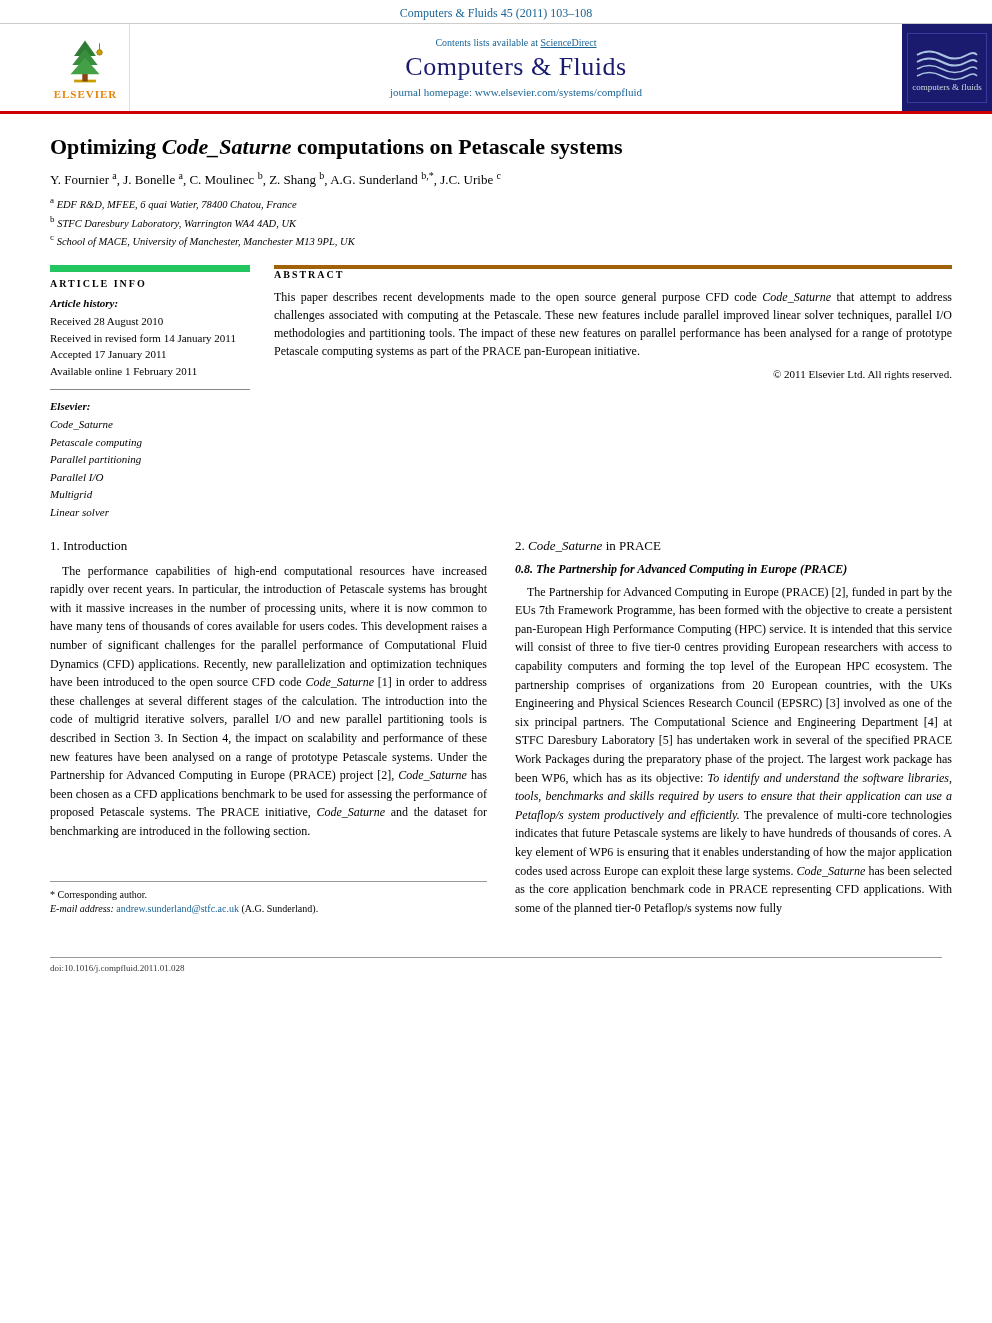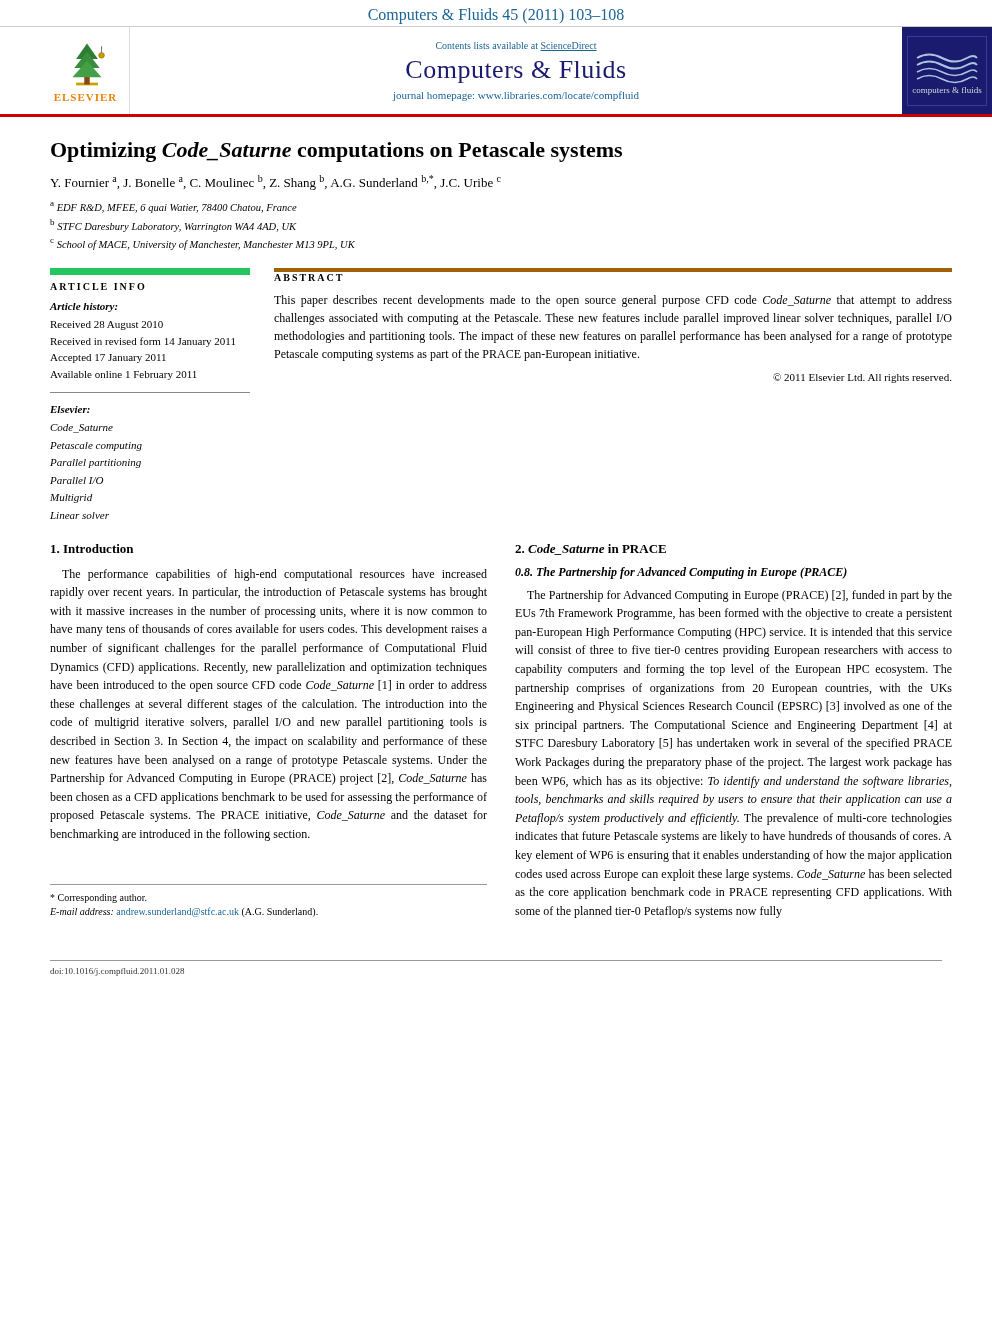--- a/index.html
+++ b/index.html
@@ -10,21 +10,21 @@
       color: #000;
       width: 992px;
       min-height: 1323px;
     }
 
     
     .top-bar {
       background: #fff;
       text-align: center;
       padding: 6px 0 2px 0;
-      font-size: 16px;
+      font-size: 12px;
       color: #1a6496;
       border-bottom: 1px solid #ccc;
     }
 
     
     .journal-header {
       display: flex;
       align-items: stretch;
       border-bottom: 3px solid #c00;
       min-height: 90px;
@@ -37,21 +37,21 @@
       display: flex;
       align-items: center;
       justify-content: center;
       flex-direction: column;
       padding: 8px;
     }
 
     .elsevier-logo {
       display: flex;
       flex-direction: column;
-      align-items: flex-end;
+      align-items: center;
       margin-left: 42px;
     }
 
     .elsevier-tree {
       width: 60px;
       height: 50px;
     }
 
     .elsevier-text {
       font-size: 11px;
@@ -252,21 +252,21 @@
     .body-left {
       flex: 1;
     }
 
     .body-right {
       flex: 1;
     }
 
     .section-heading {
       font-size: 13px;
-      font-weight: bold;
+      font-weight: normal;
       margin-bottom: 8px;
       color: #000;
     }
 
     .section-heading-italic {
       font-size: 12px;
       font-weight: bold;
       font-style: italic;
       margin-bottom: 6px;
       color: #000;
@@ -320,21 +320,21 @@
       <span class="elsevier-text">ELSEVIER</span>
     </div>
   </div>
 
   <div class="center-info">
     <div class="sciencedirect-link">
       Contents lists available at <span style="color:#1a6496; text-decoration:underline;">ScienceDirect</span>
     </div>
     <div class="journal-title">Computers &amp; Fluids</div>
     <div class="journal-homepage">
-      journal homepage: <span style="color:#1a6496;">www.libraries.com/locate/compfluid</span>
+      journal homepage: <span style="color:#1a6496;">www.elsevier.com/systems/compfluid</span>
     </div>
   </div>
 
   <div class="right-logo">
     <div class="cf-logo-box">
       <svg viewBox="0 0 70 55" width="70" height="55" xmlns="http://www.w3.org/2000/svg">
 
         <rect width="70" height="55" fill="#1a1a6e"></rect>
 
         <path d="M5,15 Q17,8 30,15 Q43,22 55,15 Q62,11 65,15" fill="none" stroke="#aac4e0" stroke-width="2"></path>

